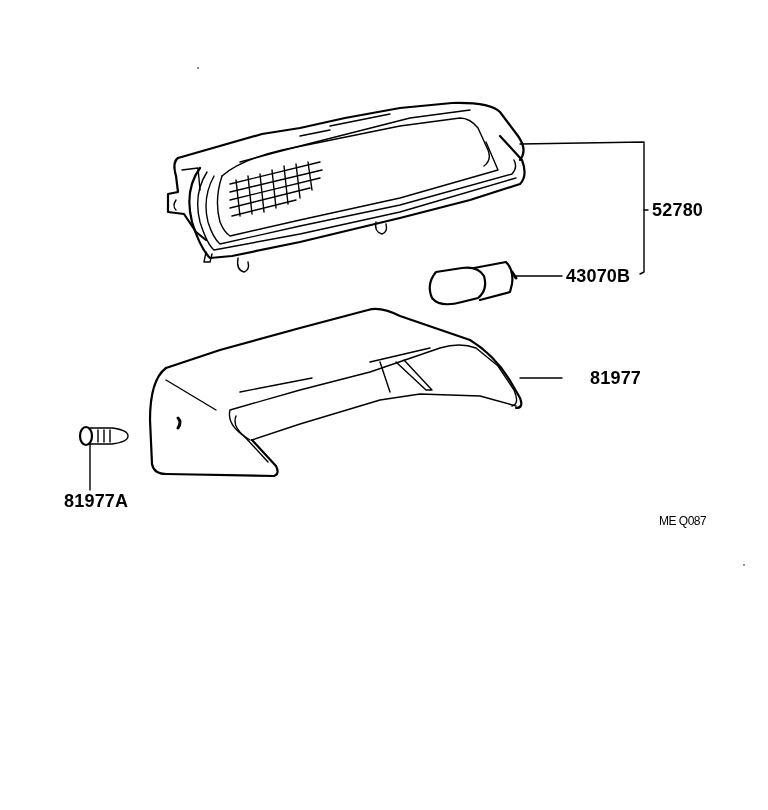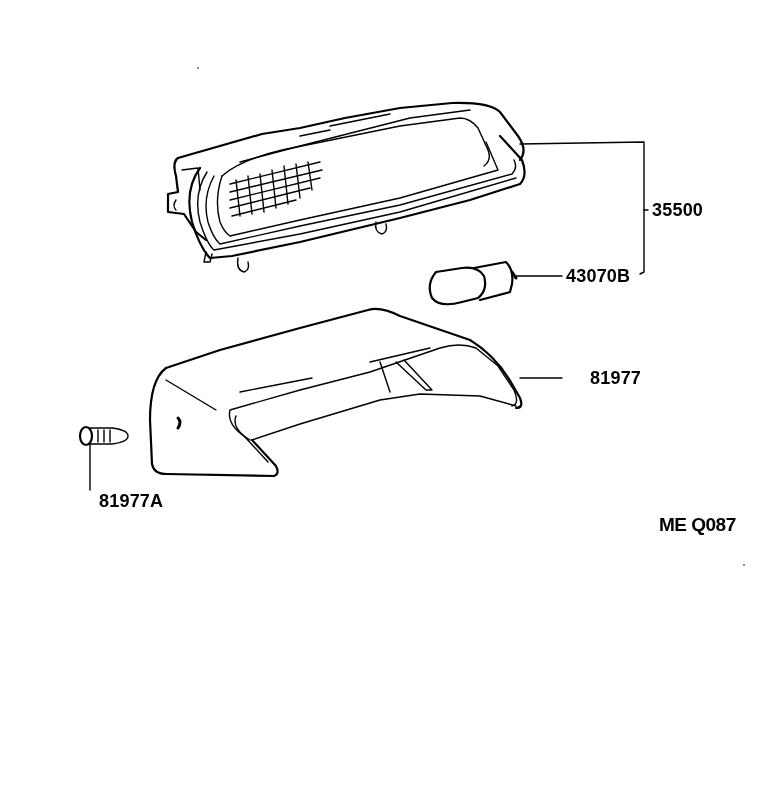--- a/index.html
+++ b/index.html
@@ -1,19 +1,19 @@
 <!DOCTYPE html>
 <html><head>
 <meta charset="utf-8">
 <style>
   html, body { margin: 0; padding: 0; background: #ffffff; }
   body { width: 768px; height: 810px; position: relative; overflow: hidden; font-family: "Liberation Sans", sans-serif; }
   #diagram { position: absolute; left: 0; top: 0; width: 768px; height: 810px; }
   .lbl { position: absolute; font-family: "Liberation Sans", sans-serif; font-weight: bold; font-size: 18px; color: #000; letter-spacing: 0.2px; line-height: 1; }
-  .code { position: absolute; font-family: "Liberation Sans", sans-serif; font-weight: bold; font-size: 19px; color: #000; letter-spacing: -0.5px; line-height: 1; }
+  .code { position: absolute; font-family: "Liberation Sans", sans-serif; font-weight: normal; font-size: 12px; color: #000; letter-spacing: -0.5px; line-height: 1; }
   svg .s { fill: none; stroke: #000; stroke-width: 2.2; stroke-linecap: round; stroke-linejoin: round; }
   svg .t { fill: none; stroke: #000; stroke-width: 1.4; stroke-linecap: round; stroke-linejoin: round; }
   svg .h { fill: none; stroke: #000; stroke-width: 3; stroke-linecap: round; stroke-linejoin: round; }
 </style>
 </head>
 <body>
 
 <div id="diagram">
   <svg width="768" height="810" viewBox="0 0 768 810" xmlns="http://www.w3.org/2000/svg">
 
@@ -89,17 +89,17 @@
       <path class="t" d="M516 276 L 562 276"></path>
       <path class="t" d="M520 378 L 562 378"></path>
       <path class="t" d="M90 444 L 90 490"></path>
     </g>
 
     <circle cx="198" cy="68" r="0.8" fill="#000"></circle>
     <circle cx="744" cy="565" r="0.8" fill="#000"></circle>
   </svg>
 </div>
 
-<div class="lbl" style="left:652px; top:201px;">35500</div>
+<div class="lbl" style="left:652px; top:201px;">52780</div>
 <div class="lbl" style="left:566px; top:267px;">43070B</div>
 <div class="lbl" style="left:566px; top:369px;margin-left:24px;">81977</div>
-<div class="lbl" style="left:64px; top:492px;margin-left:35px;">81977A</div>
+<div class="lbl" style="left:64px; top:492px;">81977A</div>
 <div class="code" style="left:659px; top:515px;">ME Q087</div>
 
 </body></html>

